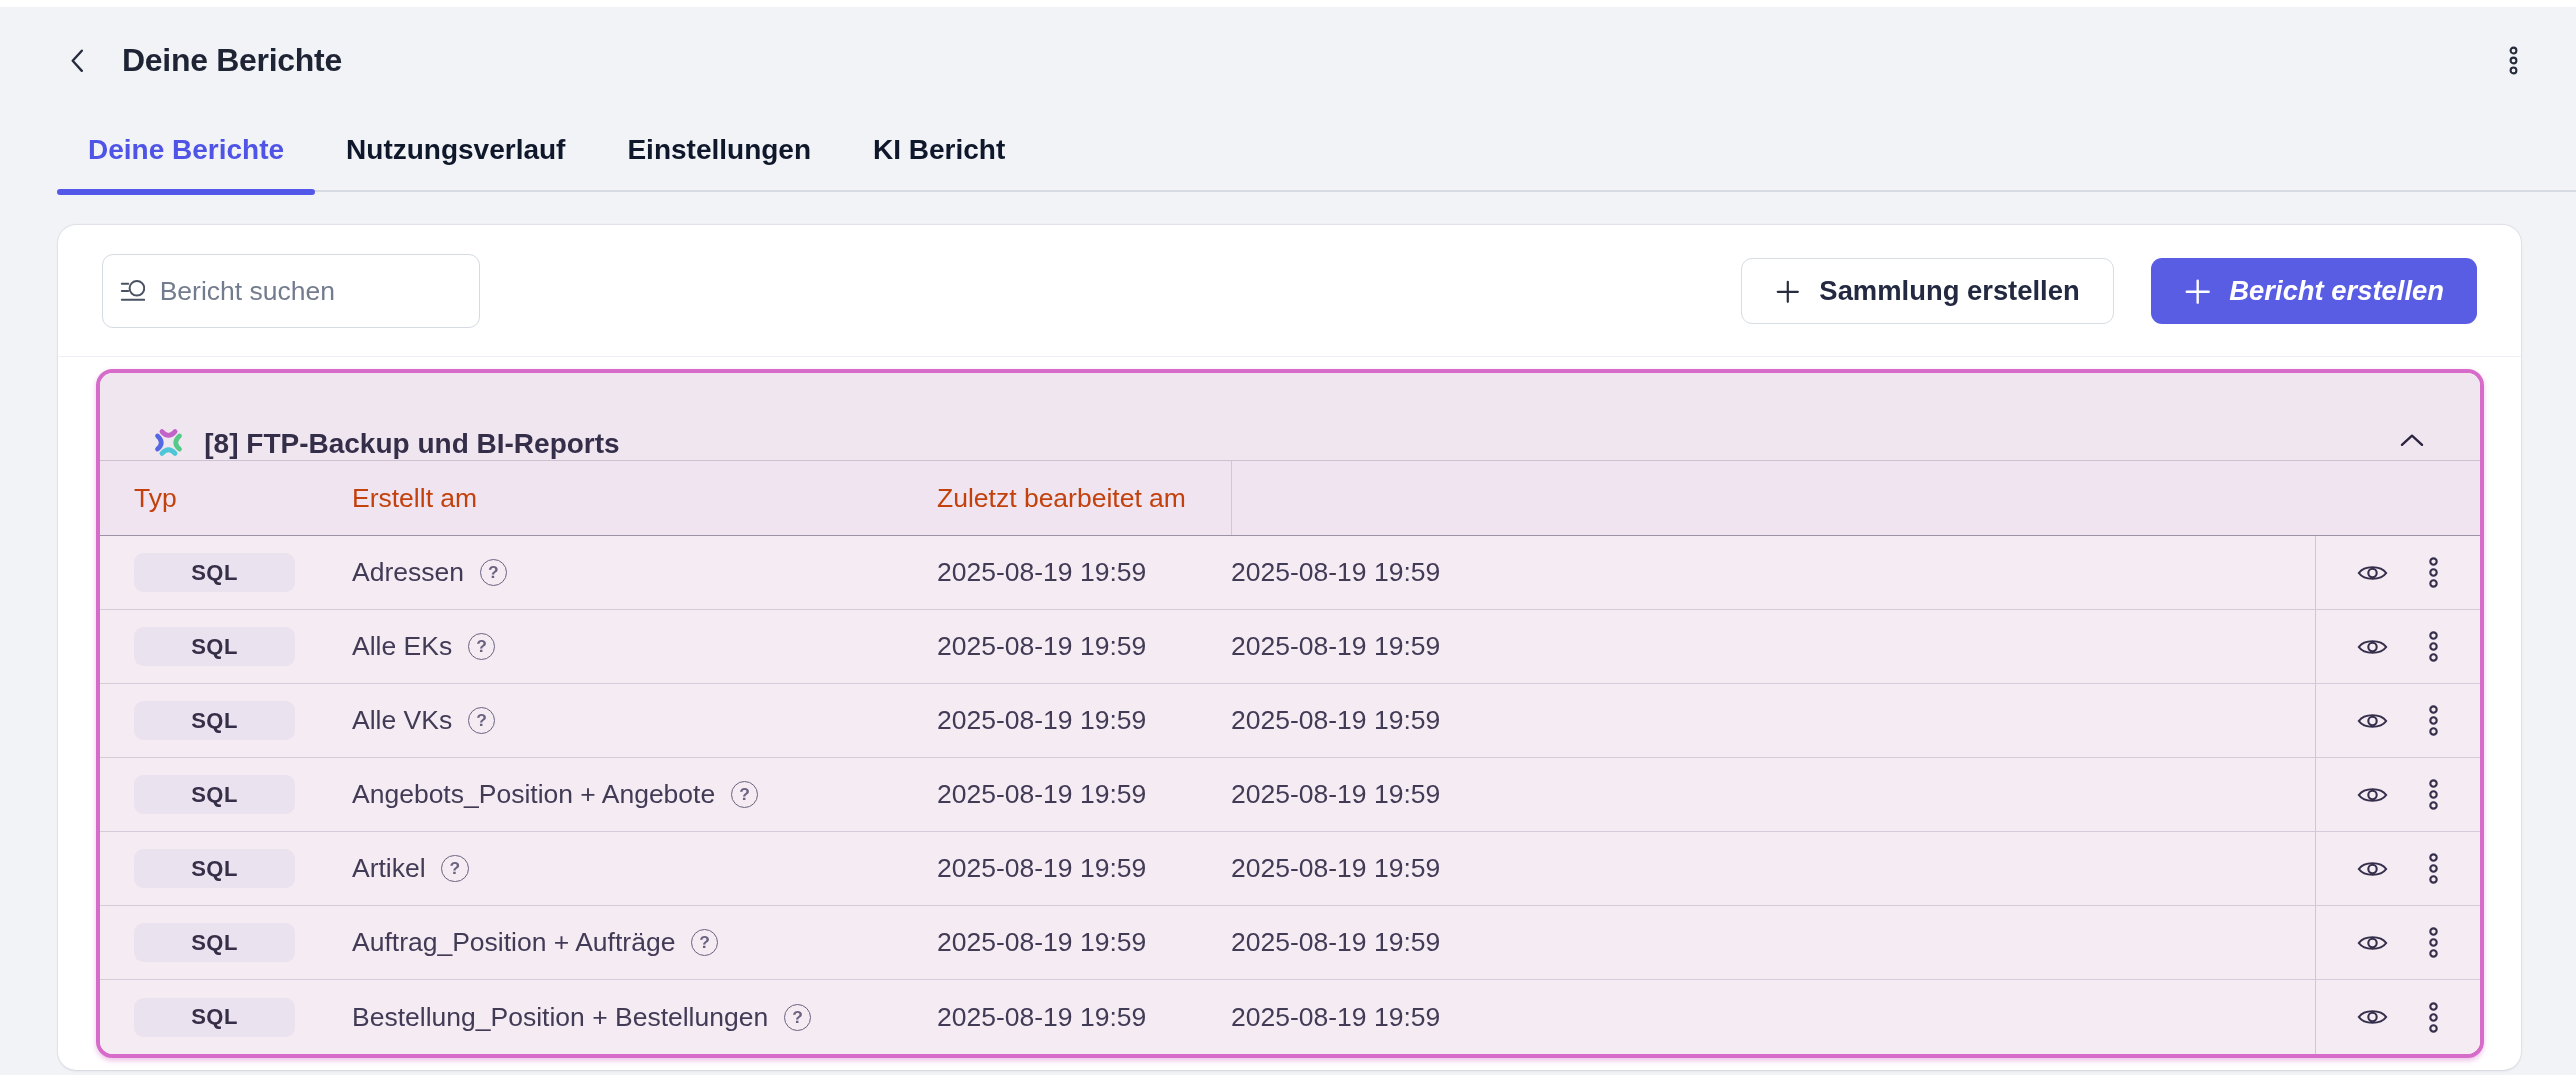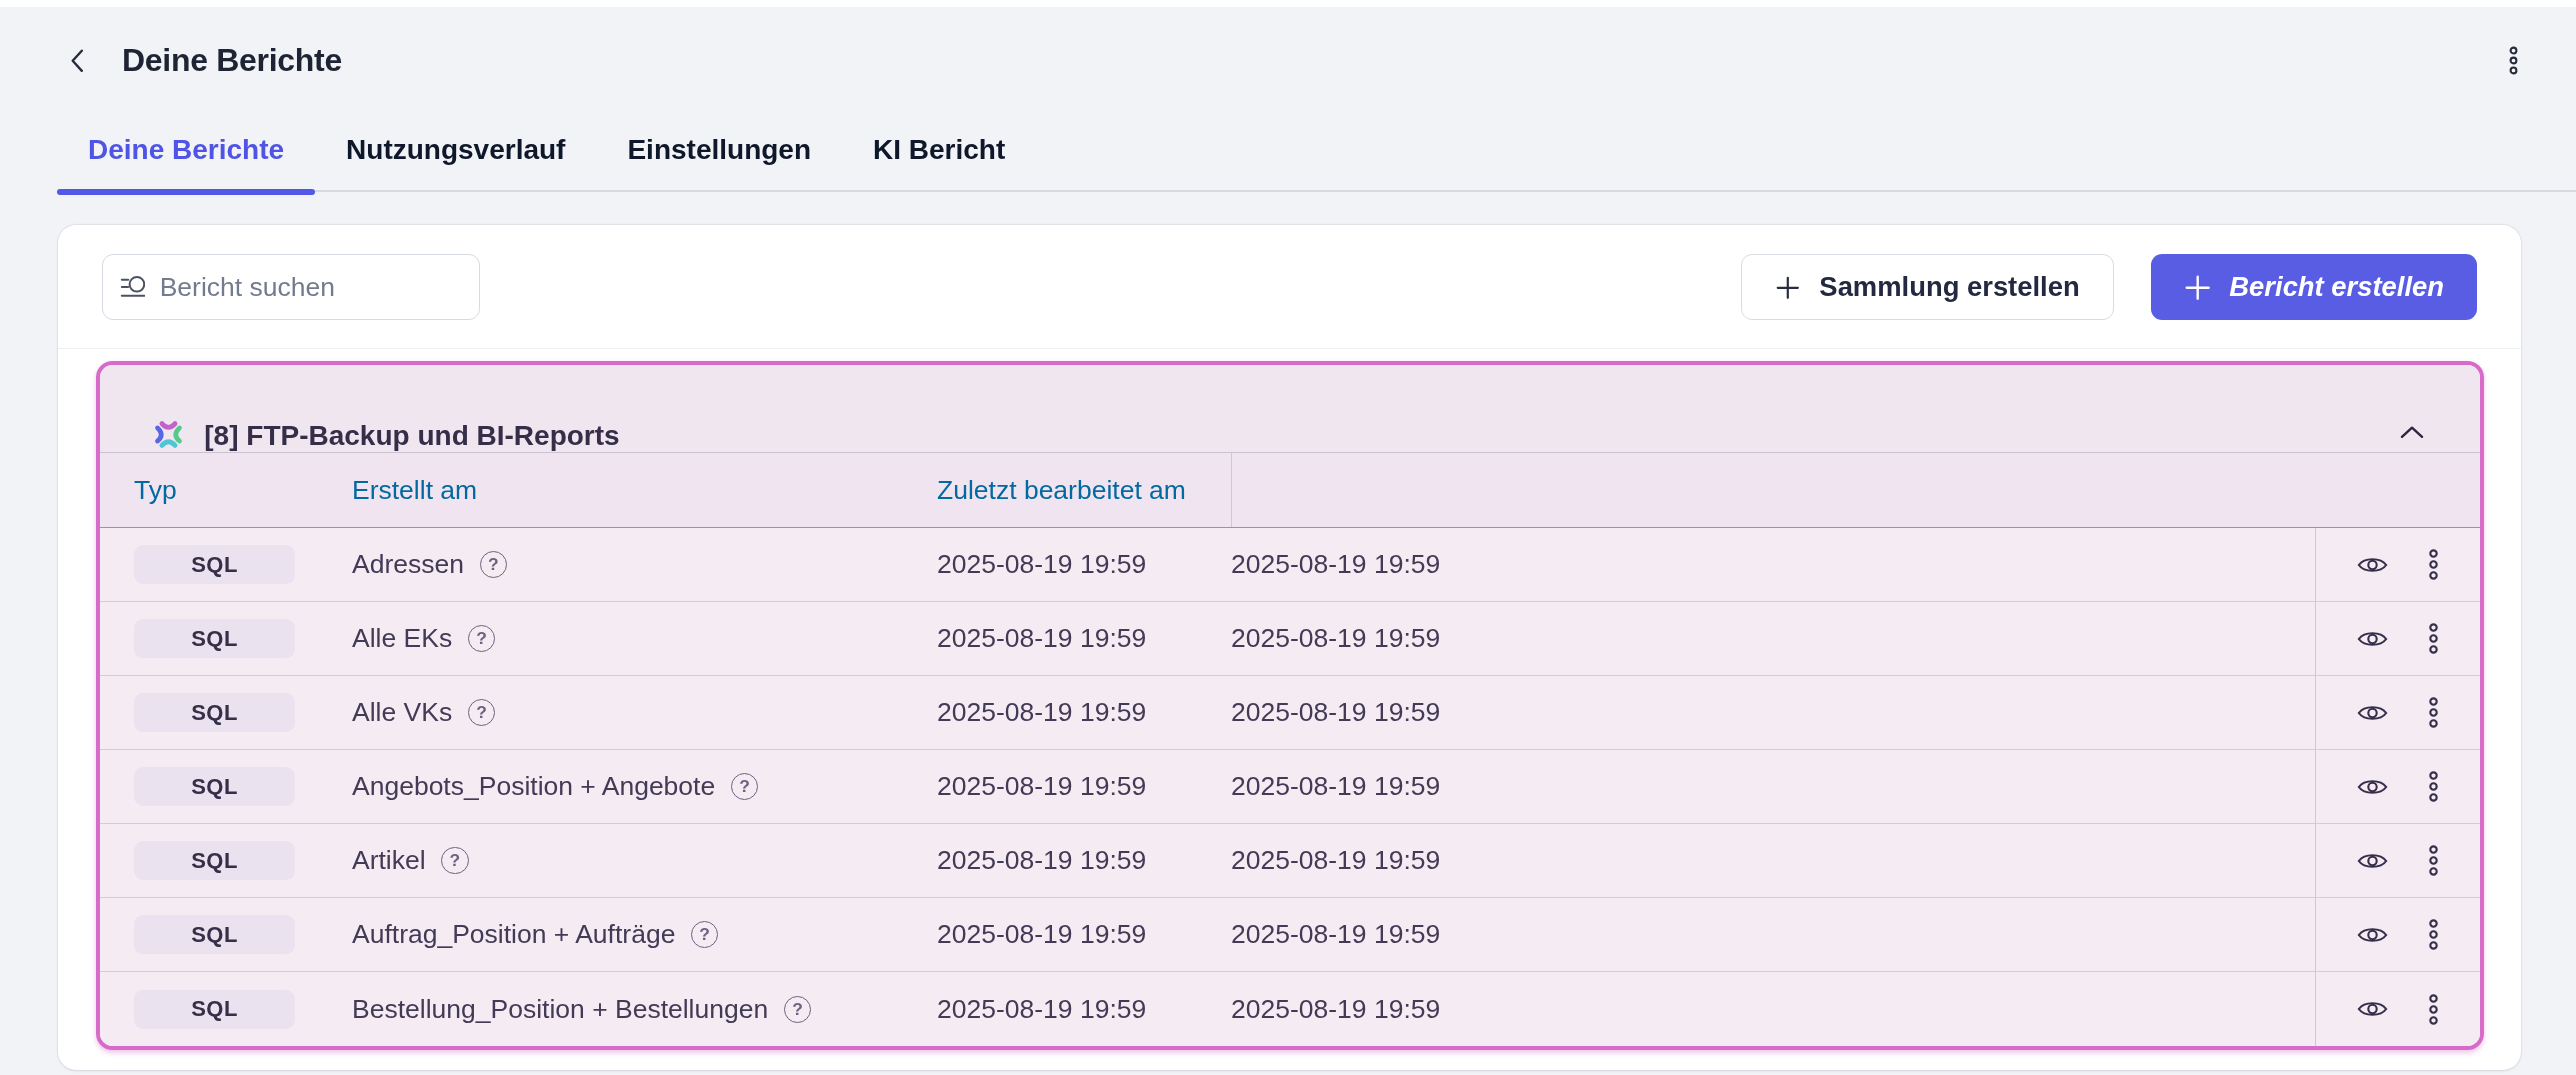--- a/index.html
+++ b/index.html
@@ -27,40 +27,40 @@
   .tab.active { color:#4F54E6; }
   .tab.active::after { content:""; position:absolute; left:0; right:0; bottom:-4.6px; height:6.4px; border-radius:3.7px; background:#5458E9; }
 
   
   .card {
     margin:33px 55px 0 58px; height:845px; background:#FFFFFF; border-radius:18.3px;
     box-shadow:0 0.9px 2.7px rgba(16,24,40,.10), 0 0 0 0.9px rgba(16,24,40,.04);
     overflow:hidden;
   }
   .toolbar { display:flex; justify-content:space-between; align-items:center; padding:29px 44px 28px 44px; border-bottom:1.8px solid #EDEFF4; }
-  .search-box { width:378px; height:66px; border:1.8px solid #D6DAE2; border-radius:11px; background:#fff; display:flex; align-items:center; padding-left:16.5px; gap:14.6px; }
+  .search-box { width:378px; height:74px; border:1.8px solid #D6DAE2; border-radius:11px; background:#fff; display:flex; align-items:center; padding-left:16.5px; gap:14.6px; }
   .search-box input { border:none; outline:none; flex:1; font-family:inherit; font-size:26.5px; color:#3C4354; background:transparent; min-width:0; padding-right:12.8px; }
   .search-box input::placeholder { color:#737C8E; }
   .toolbar-actions { display:flex; gap:37px; }
   .btn { height:66px; border-radius:11px; font-family:inherit; font-size:27.4px; font-weight:600; padding:0 33px; display:flex; align-items:center; gap:18.3px; cursor:pointer; white-space:nowrap; }
   .btn-ghost { background:#FFFFFF; border:1.8px solid #D8DCE3; color:#232941; }
   .btn-primary { background:#585DE4; border:none; color:#FFFFFF;font-style:italic; }
 
   
   .collection {
     margin:12px 37px 0 38px; border:4.6px solid #D66BC9; border-radius:16.5px;
     background:#F5EBF3; overflow:hidden;
     box-shadow:0 2.7px 5.5px rgba(214,107,201,.38);
   }
   .coll-header { height:88px; display:flex; align-items:flex-end; padding:0 48px 0 51px; gap:18.3px; background:#F0E6F0; border-bottom:0.9px solid #CDC1D1; }
   .coll-title { font-size:28px; font-weight:700; color:#342E49; }
   .coll-collapse { margin-left:auto; width:40px; height:40px; }
 
   .row-grid { display:grid; grid-template-columns:218px 585px 294px 1fr 165px; padding-left:34px; align-items:center; }
-  .thead { height:75px; background:#EFE4EF; border-bottom:1.8px solid #9C92A7; font-size:26.5px; color:#0369a1; }
+  .thead { height:75px; background:#EFE4EF; border-bottom:1.8px solid #9C92A7; font-size:26.5px; color:#c2410c; }
   .trow { height:74px; background:#F5EBF3; font-size:26.5px; color:#423B56; }
   .trow:not(:last-child) { border-bottom:0.9px solid #D6CAD9; }
   .cell-name { display:flex; align-items:center; gap:15.6px; }
   .cell-actions { border-left:1.8px solid #D2C6D6; height:100%; display:flex; align-items:center; justify-content:center; gap:40px; }
   .badge { display:inline-flex; width:161px; height:39px; border-radius:9.1px; background:#EBE2EF; color:#352F48; font-size:22px; font-weight:700; letter-spacing:0.5px; align-items:center; justify-content:center; }
   .qicon { width:27.4px; height:27.4px; border:1.8px solid #6A6380; color:#6A6380; border-radius:50%; font-size:17.4px; font-weight:600; display:inline-flex; align-items:center; justify-content:center; line-height:1; flex:none; }
   svg { display:block; }
 </style>
 </head>
 <body>

